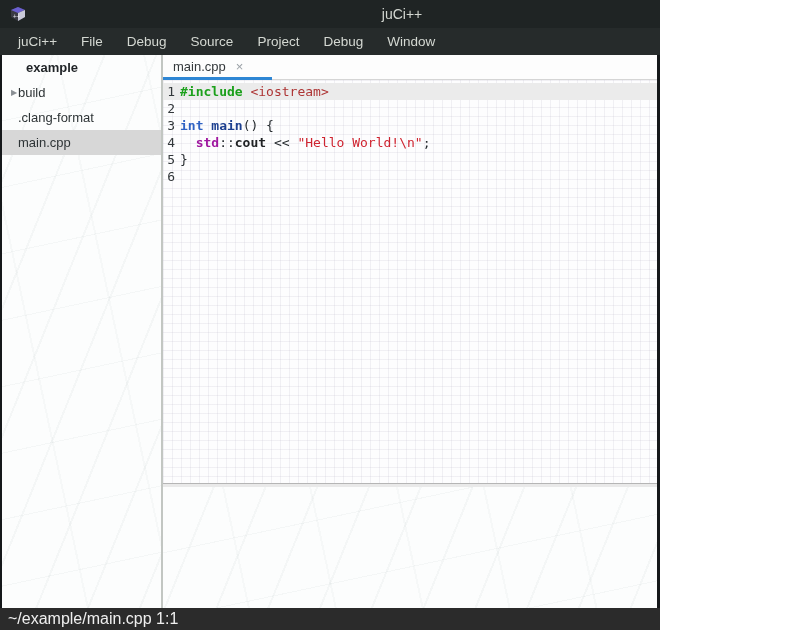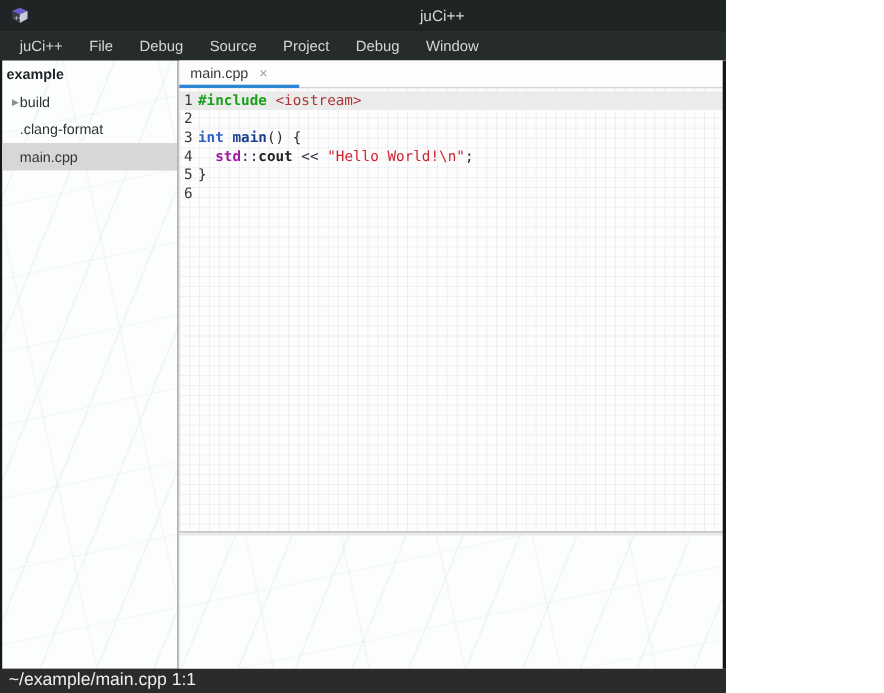--- a/index.html
+++ b/index.html
@@ -38,21 +38,21 @@
   
   .textured{background:
     repeating-linear-gradient(112deg, rgba(100,125,125,0) 0 46px, rgba(100,125,125,0.05) 46px 48px),
     repeating-linear-gradient(78deg, rgba(100,125,125,0) 0 83px, rgba(100,125,125,0.04) 83px 85px),
     repeating-linear-gradient(168deg, rgba(100,125,125,0) 0 64px, rgba(100,125,125,0.05) 64px 65px),
     #fcfdfd;}
 
   
   .sidebar{position:absolute; left:2px; top:55px; width:159px; height:553px; overflow:hidden;}
   .sidebar-sep{position:absolute; left:161px; top:55px; width:2px; height:553px; background:#c2c6c2;}
-  .tree-root{height:25px; line-height:25px; font-weight:bold; font-size:13px; color:#1f2326; padding-left:4px;}
+  .tree-root{height:25px; line-height:25px; font-weight:bold; font-size:13px; color:#1f2326; padding-left:24px;}
   .tree-row{height:25px; line-height:25px; font-size:13px; color:#2e3436; display:flex; align-items:center;}
   .tree-row.selected{background:var(--c-select);}
   .expander{position:absolute; left:9px; font-size:8px; color:#8a8f94; width:10px;}
   .tree-label{padding-left:16px;}
 
   
   .right-pane{position:absolute; left:163px; top:55px; width:638px; height:553px; background:#fdfdfd;}
   .tabbar{position:absolute; left:0; top:0; width:638px; height:25px; background:#fdfdfd;
     border-bottom:1px solid #d5d5d5;}
   .tab{position:absolute; left:0; top:0; width:109px; height:25px; display:flex; align-items:center;

